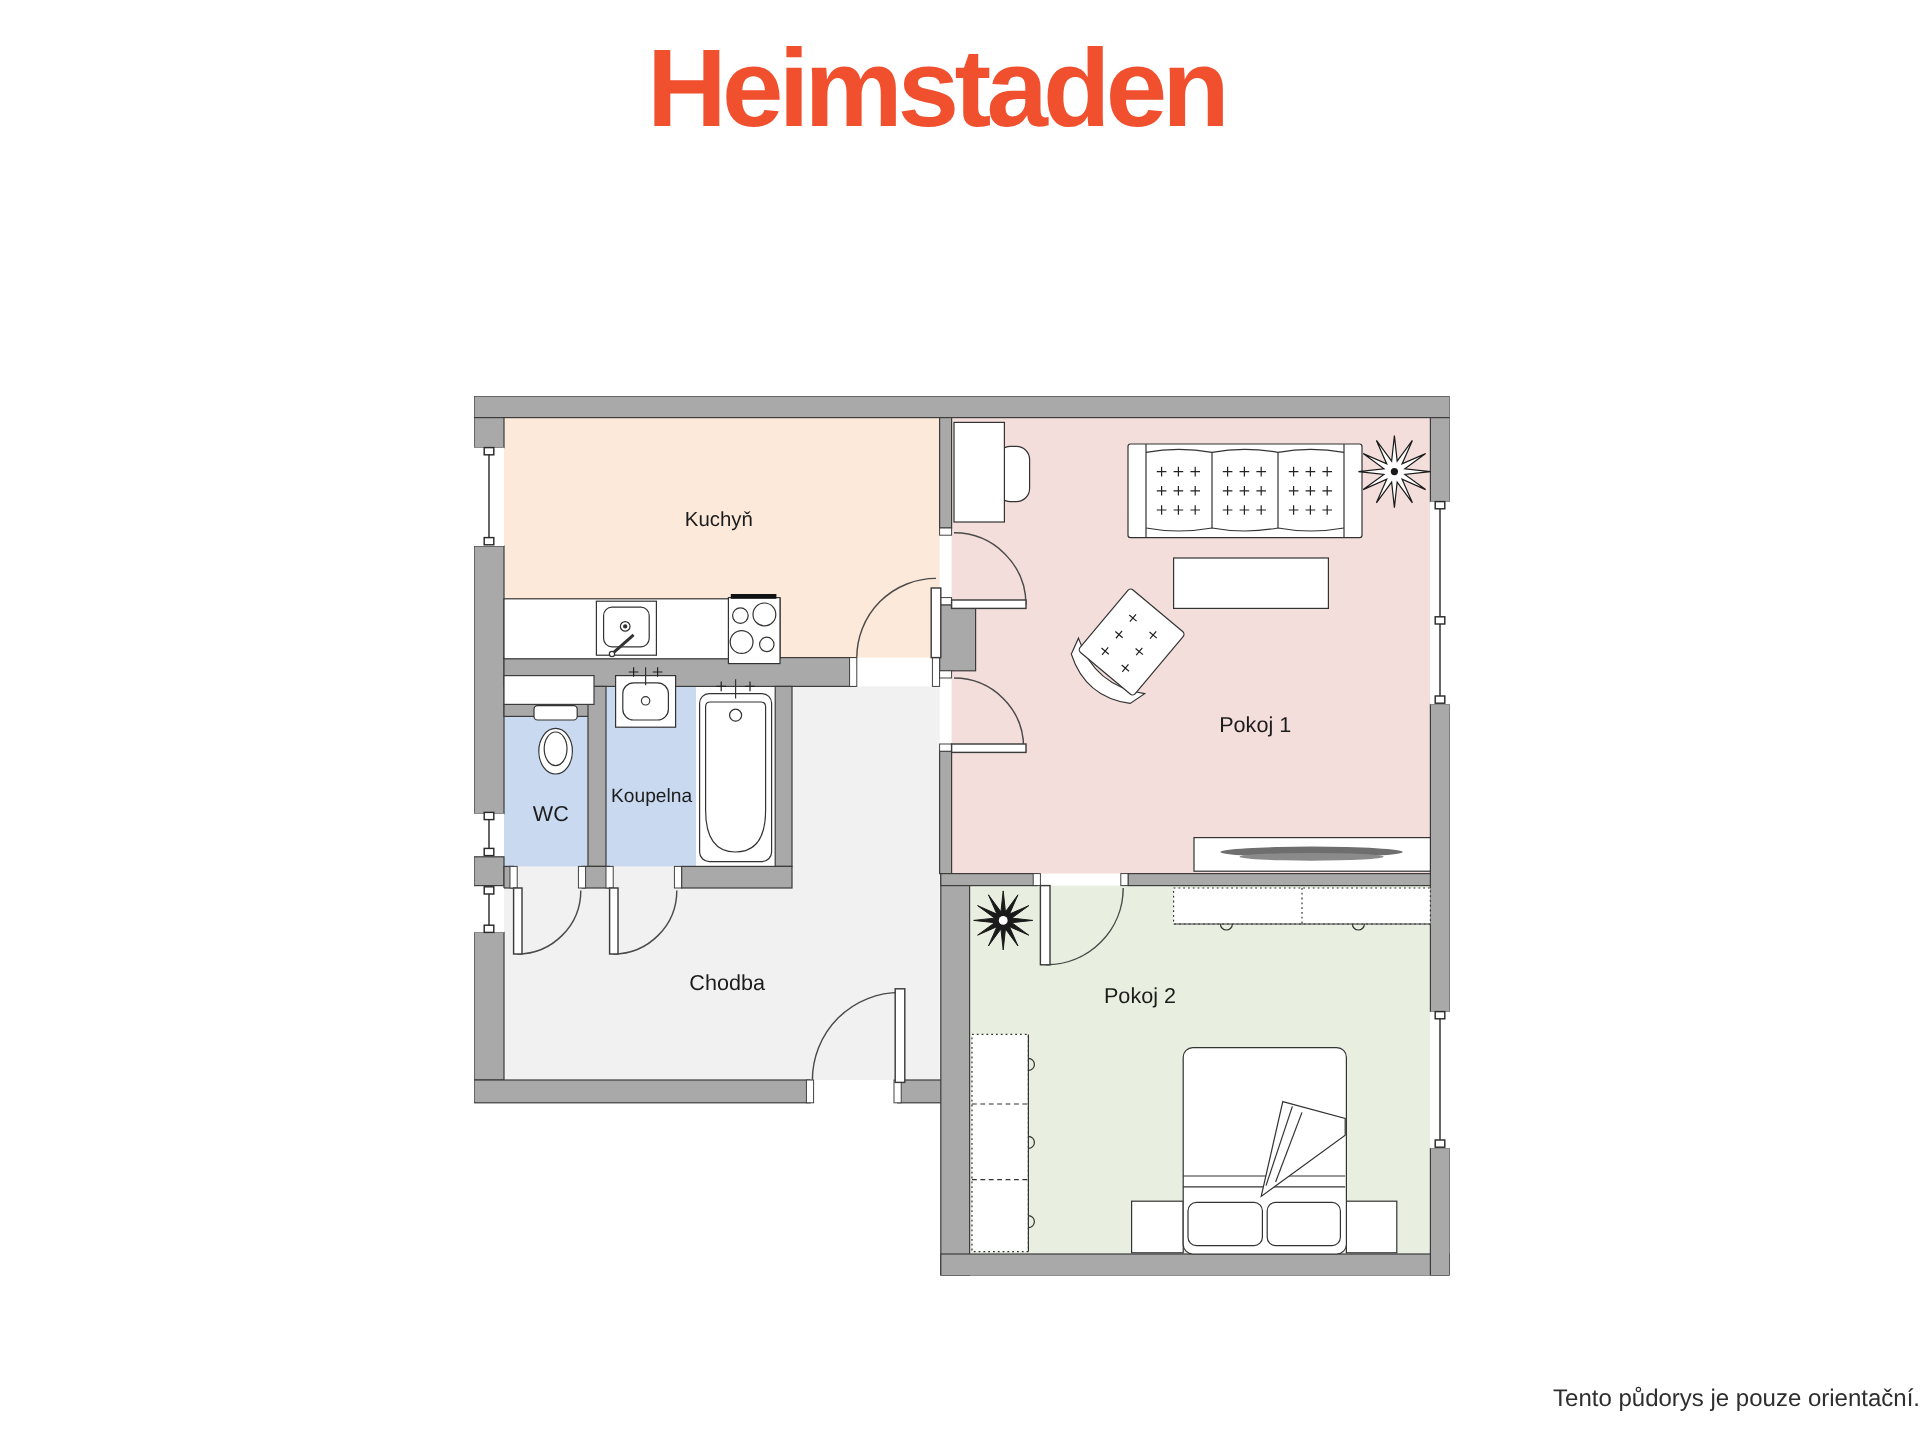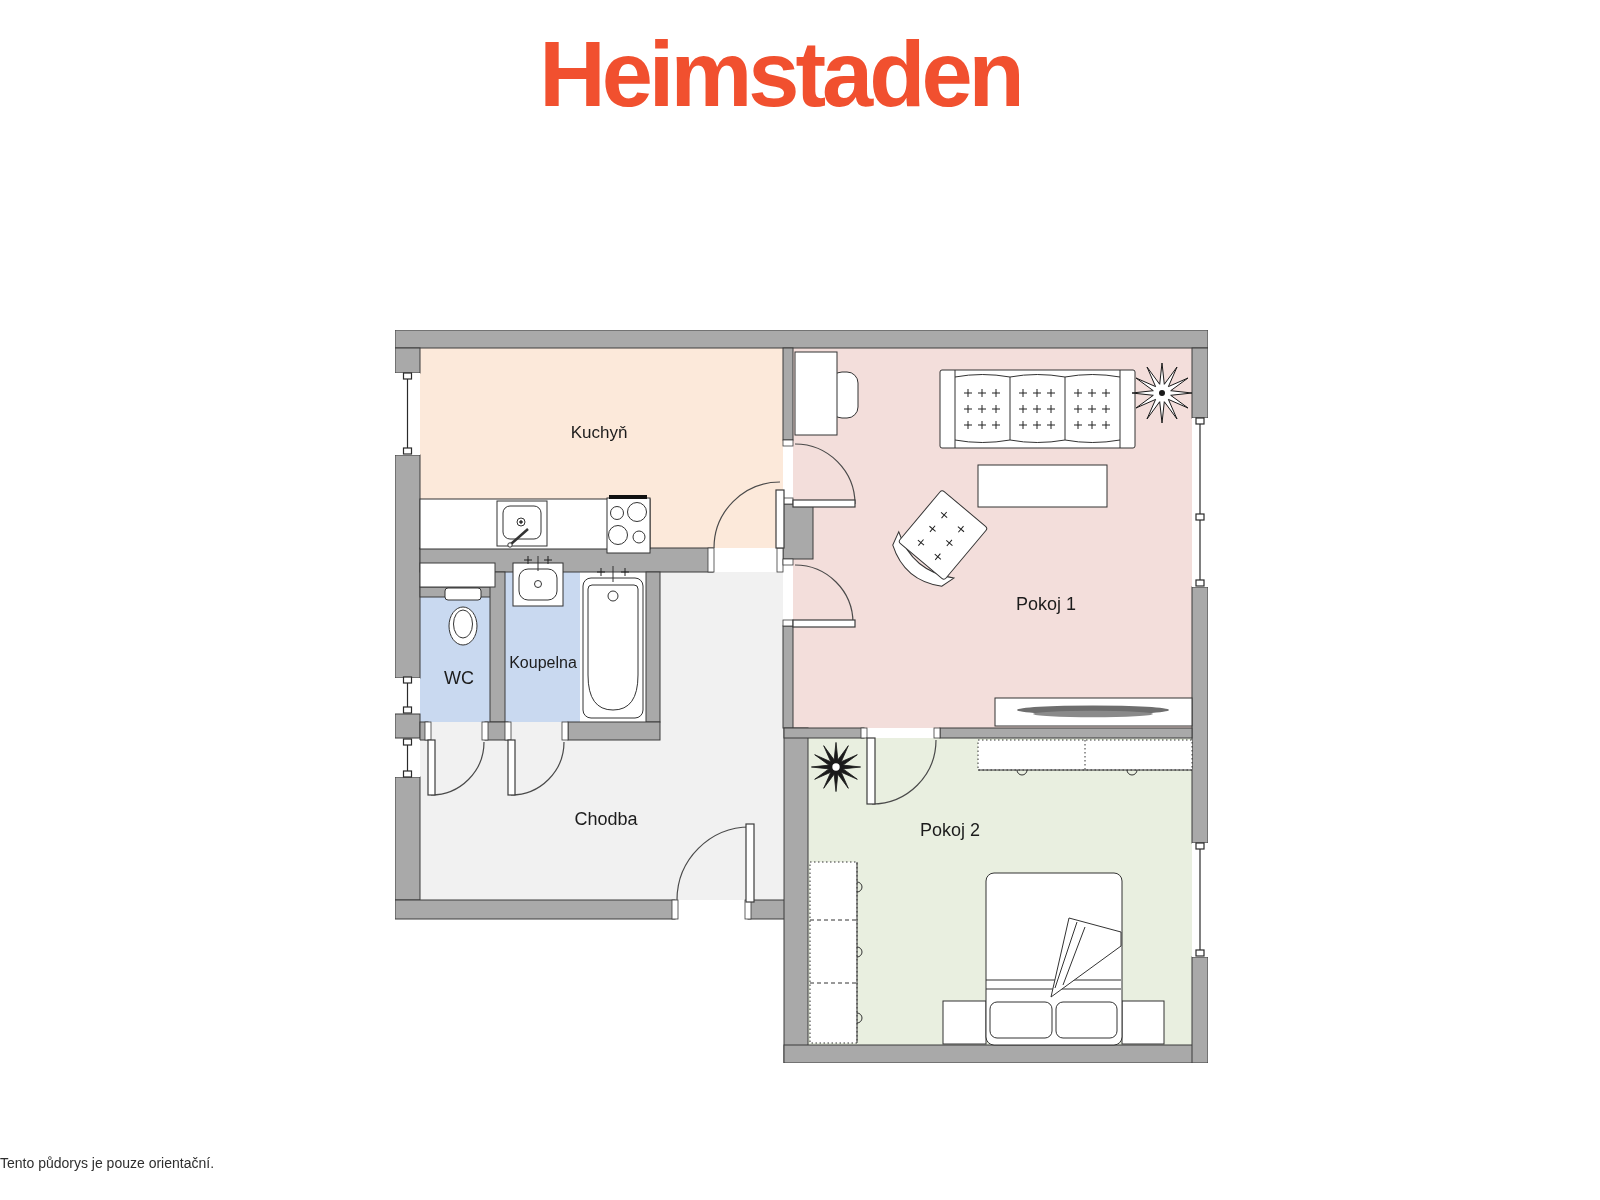--- a/index.html
+++ b/index.html
@@ -2,22 +2,22 @@
 <html><head>
 <meta charset="utf-8">
 <style>
   html,body{margin:0;padding:0;background:#ffffff;}
   body{width:1600px;height:1200px;position:relative;overflow:hidden;
        font-family:"Liberation Sans",sans-serif;}
   .logo{position:absolute;top:28px;left:0;width:1600px;text-align:center;
         font-size:92px;font-weight:bold;letter-spacing:-4px;color:#F1502F;
         margin-left:-20px;line-height:1.0;}
   .plan{position:absolute;left:395px;top:330px;width:813px;height:733px;}
-  .footer{position:absolute;top:1155px;left:0;width:1600px;text-align:left;
-          font-size:14px;color:#2e2e2e;}
+  .footer{position:absolute;top:1155px;left:0;width:1600px;text-align:right;
+          font-size:20px;color:#2e2e2e;}
   svg text{font-family:"Liberation Sans",sans-serif;fill:#1c1c1c;}
 </style>
 </head>
 <body>
 
 <div class="logo">Heimstaden</div>
 
 <svg class="plan" viewBox="0 0 813 733" xmlns="http://www.w3.org/2000/svg">
   <defs>
     <path id="plus" d="M -4 0 H 4 M 0 -4 V 4" stroke="#222" stroke-width="1" fill="none"></path>

